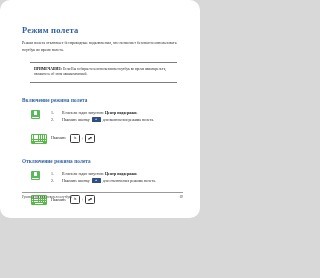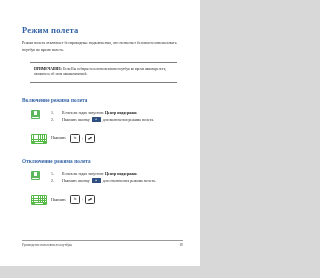--- a/index.html
+++ b/index.html
@@ -9,24 +9,25 @@
   }
   body {
     width: 200px;
     height: 278px;
     overflow: hidden;
     font-family: "Liberation Serif", serif;
   }
   #page {
     position: relative;
     width: 200px;
-    height: 266px;
+    height: 218px;
     background: #ffffff;
     box-sizing: border-box;
     padding: 26px 17px 0 22px;
+    border-radius: 10px;
   }
 
   
   .doc-title {
     color: #2e5fa3;
     font-family: "Liberation Serif", serif;
     font-weight: bold;
     font-size: 8.5px;
     letter-spacing: 0.2px;
     margin: 0 0 5px 0;

